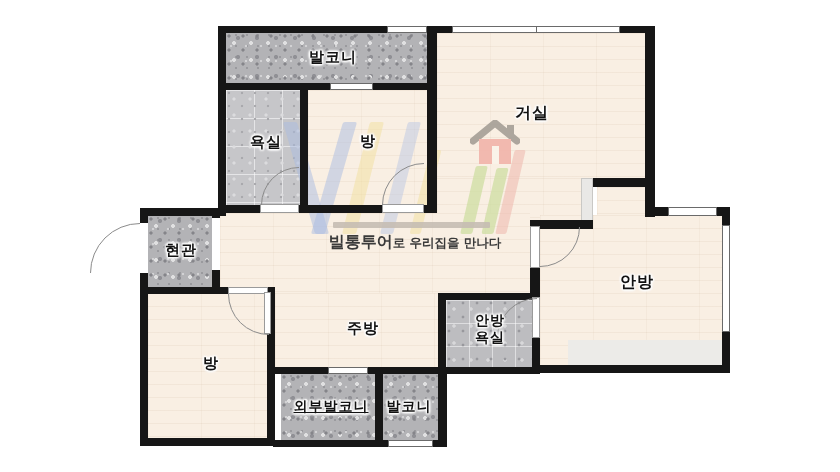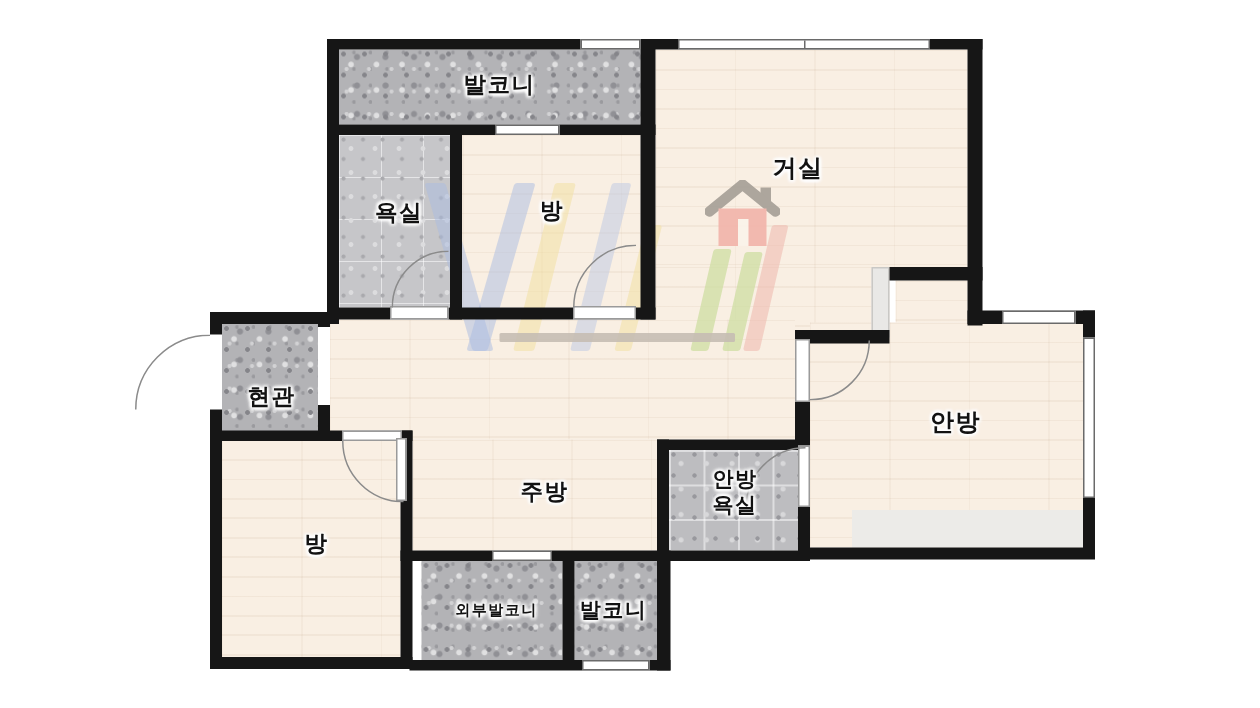--- a/index.html
+++ b/index.html
@@ -155,29 +155,32 @@
   <div class="arc-clip" style="left:540px;top:227px;width:40px;height:40px;">
     <div class="arc-circle" style="left:-40px;top:-40px;width:80px;height:80px;"></div>
   </div>
 
   <div class="sill" style="left:532px;top:297px;width:8px;height:41px;"></div>
   <div class="arc-clip" style="left:497px;top:298px;width:40px;height:40px;">
     <div class="arc-circle" style="left:0;top:0;width:80px;height:80px;"></div>
   </div>
 
   <div class="wm-divider" style="left:333px;top:222px;width:157px;height:6px;"></div>
+  <div class="wm-tagline" style="left:415px;top:242px;">
+    <span class="b">빌통투어</span><span class="r">로 우리집을 만나다</span>
+  </div>
 
   <div class="room-label" style="left:333px;top:57px;">발코니</div>
   <div class="room-label" style="left:266px;top:142px;">욕실</div>
   <div class="room-label" style="left:368px;top:141px;">방</div>
   <div class="room-label big" style="left:532px;top:113px;">거실</div>
-  <div class="room-label" style="left:181px;top:265px;">현관</div>
+  <div class="room-label" style="left:181px;top:250px;">현관</div>
   <div class="room-label big" style="left:637px;top:282px;">안방</div>
   <div class="room-label" style="left:363px;top:328px;">주방</div>
   <div class="room-label" style="left:490px;top:329px;line-height:17px;font-size:14px;">
     <div>안방</div>
     <div>욕실</div>
   </div>
   <div class="room-label" style="left:211px;top:363px;">방</div>
-  <div class="room-label" style="left:331px;top:407px;font-size:10px;">외부발코니</div>
+  <div class="room-label" style="left:331px;top:407px;font-size:14px;text-decoration:underline;">외부발코니</div>
   <div class="room-label" style="left:409px;top:407px;font-size:14px;">발코니</div>
 
 </div>
 
 </body></html>

